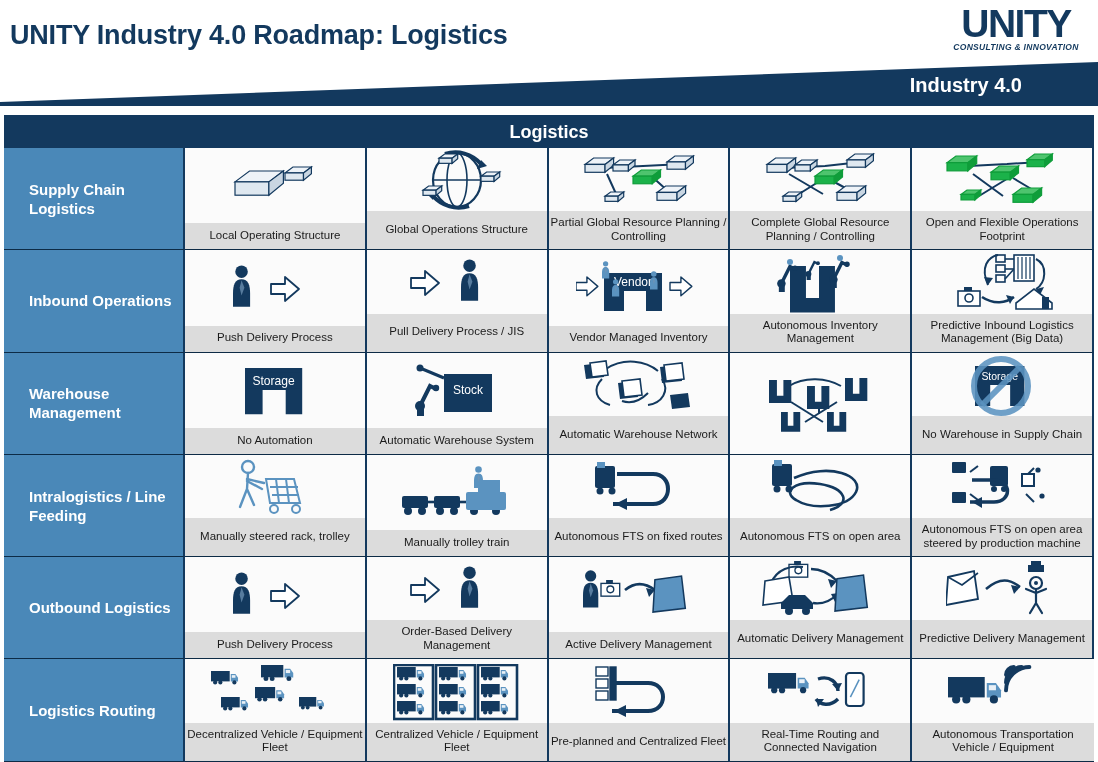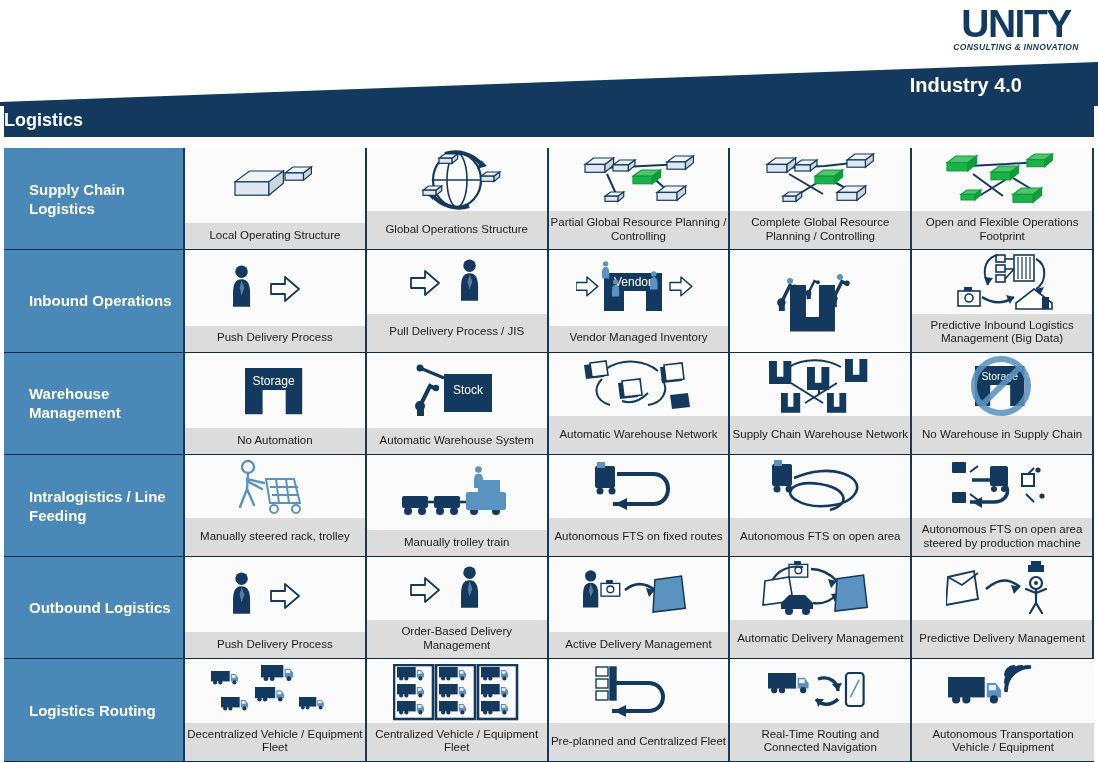--- a/index.html
+++ b/index.html
@@ -39,23 +39,23 @@
     position:absolute;left:0;top:62px;width:1098px;height:44px;
   }
   .industry-label{
     position:absolute;right:76px;top:74px;
     font-size:20px;font-weight:bold;color:#ffffff;
     z-index:5;white-space:nowrap;
   }
 
   
   .section-bar{
-    position:absolute;left:4px;top:103px;width:1090px;height:34px;
+    position:absolute;left:4px;top:115px;width:1090px;height:34px;
     background:#13395e;
-    display:flex;align-items:center;justify-content:flex-start;
+    display:flex;align-items:center;justify-content:center;
   }
   .section-bar-text{
     color:#ffffff;font-size:18px;font-weight:bold;
   }
 
   
   .grid{
     position:absolute;left:4px;top:148px;width:1090px;height:614px;
     display:grid;
     grid-template-columns:181px repeat(5,181.8px);
@@ -102,20 +102,21 @@
     min-height:26px;
     display:flex;align-items:center;justify-content:center;
   }
   .caption.two-line{min-height:38px;}
 </style>
 </head>
 <body>
 
 <div class="header">
 
+  <div class="page-title">UNITY Industry 4.0 Roadmap: Logistics</div>
 
   <div class="logo">
     <div class="logo-word">UNITY</div>
     <div class="logo-sub">CONSULTING &amp; INNOVATION</div>
   </div>
 
   <div class="wedge-wrap">
     <svg width="1098" height="44" viewBox="0 0 1098 44">
       <polygon points="0,40 1098,0 1098,44 0,44" fill="#13395e"></polygon>
     </svg>
@@ -372,20 +373,21 @@
           <g transform="translate(38,4) scale(0.6)">
             <circle cx="4" cy="30" r="5" fill="#13395e"></circle>
             <rect x="1" y="30" width="7" height="10" fill="#13395e"></rect>
             <path d="M4 30 L14 10 L20 13" stroke="#13395e" stroke-width="4" fill="none" stroke-linecap="round"></path>
             <circle cx="20" cy="12" r="3.2" fill="#13395e"></circle>
           </g>
           <circle cx="22" cy="10" r="3" fill="#5b93c0"></circle>
           <circle cx="72" cy="6" r="3" fill="#5b93c0"></circle>
         </svg>
       </div>
+      <div class="caption two-line">Autonomous Inventory Management</div>
     </div>
     <div class="cell">
       <div class="icon-area">
         <svg width="125" height="60" viewBox="0 0 125 60">
           <g stroke="#13395e" stroke-width="1.6" fill="none">
             <rect x="56" y="2" width="9" height="7"></rect>
             <rect x="56" y="12" width="9" height="7"></rect>
             <rect x="56" y="22" width="9" height="7"></rect>
             <line x1="65" y1="6" x2="74" y2="6"></line>
             <line x1="65" y1="16" x2="74" y2="16"></line>
@@ -492,21 +494,20 @@
             <path d="M0 0 L11 0 L11 22 L20 22 L20 0 L31 0 L31 32 L0 32 Z" fill="#13395e"></path>
           </g>
           <g transform="translate(20,36) scale(0.62)">
             <path d="M0 0 L11 0 L11 22 L20 22 L20 0 L31 0 L31 32 L0 32 Z" fill="#13395e"></path>
           </g>
           <g transform="translate(66,36) scale(0.62)">
             <path d="M0 0 L11 0 L11 22 L20 22 L20 0 L31 0 L31 32 L0 32 Z" fill="#13395e"></path>
           </g>
         </svg>
       </div>
-      <div class="caption two-line">Supply Chain Warehouse Network</div>
     </div>
     <div class="cell">
       <div class="icon-area">
         <svg width="78" height="64" viewBox="0 0 78 64">
           <g transform="translate(12,12) scale(0.95)">
             <path d="M0 0 L52 0 L52 42 L37 42 L37 20 L16 20 L16 42 L0 42 Z" fill="#13395e"></path>
             <rect x="2" y="4" width="48" height="15" fill="#13395e"></rect>
             <text x="26" y="15" font-family="Liberation Sans,sans-serif" font-size="11" fill="#ffffff" text-anchor="middle">Storage</text>
           </g>
           <circle cx="38" cy="32" r="27" fill="none" stroke="#5b93c0" stroke-width="6" opacity="0.88"></circle>

